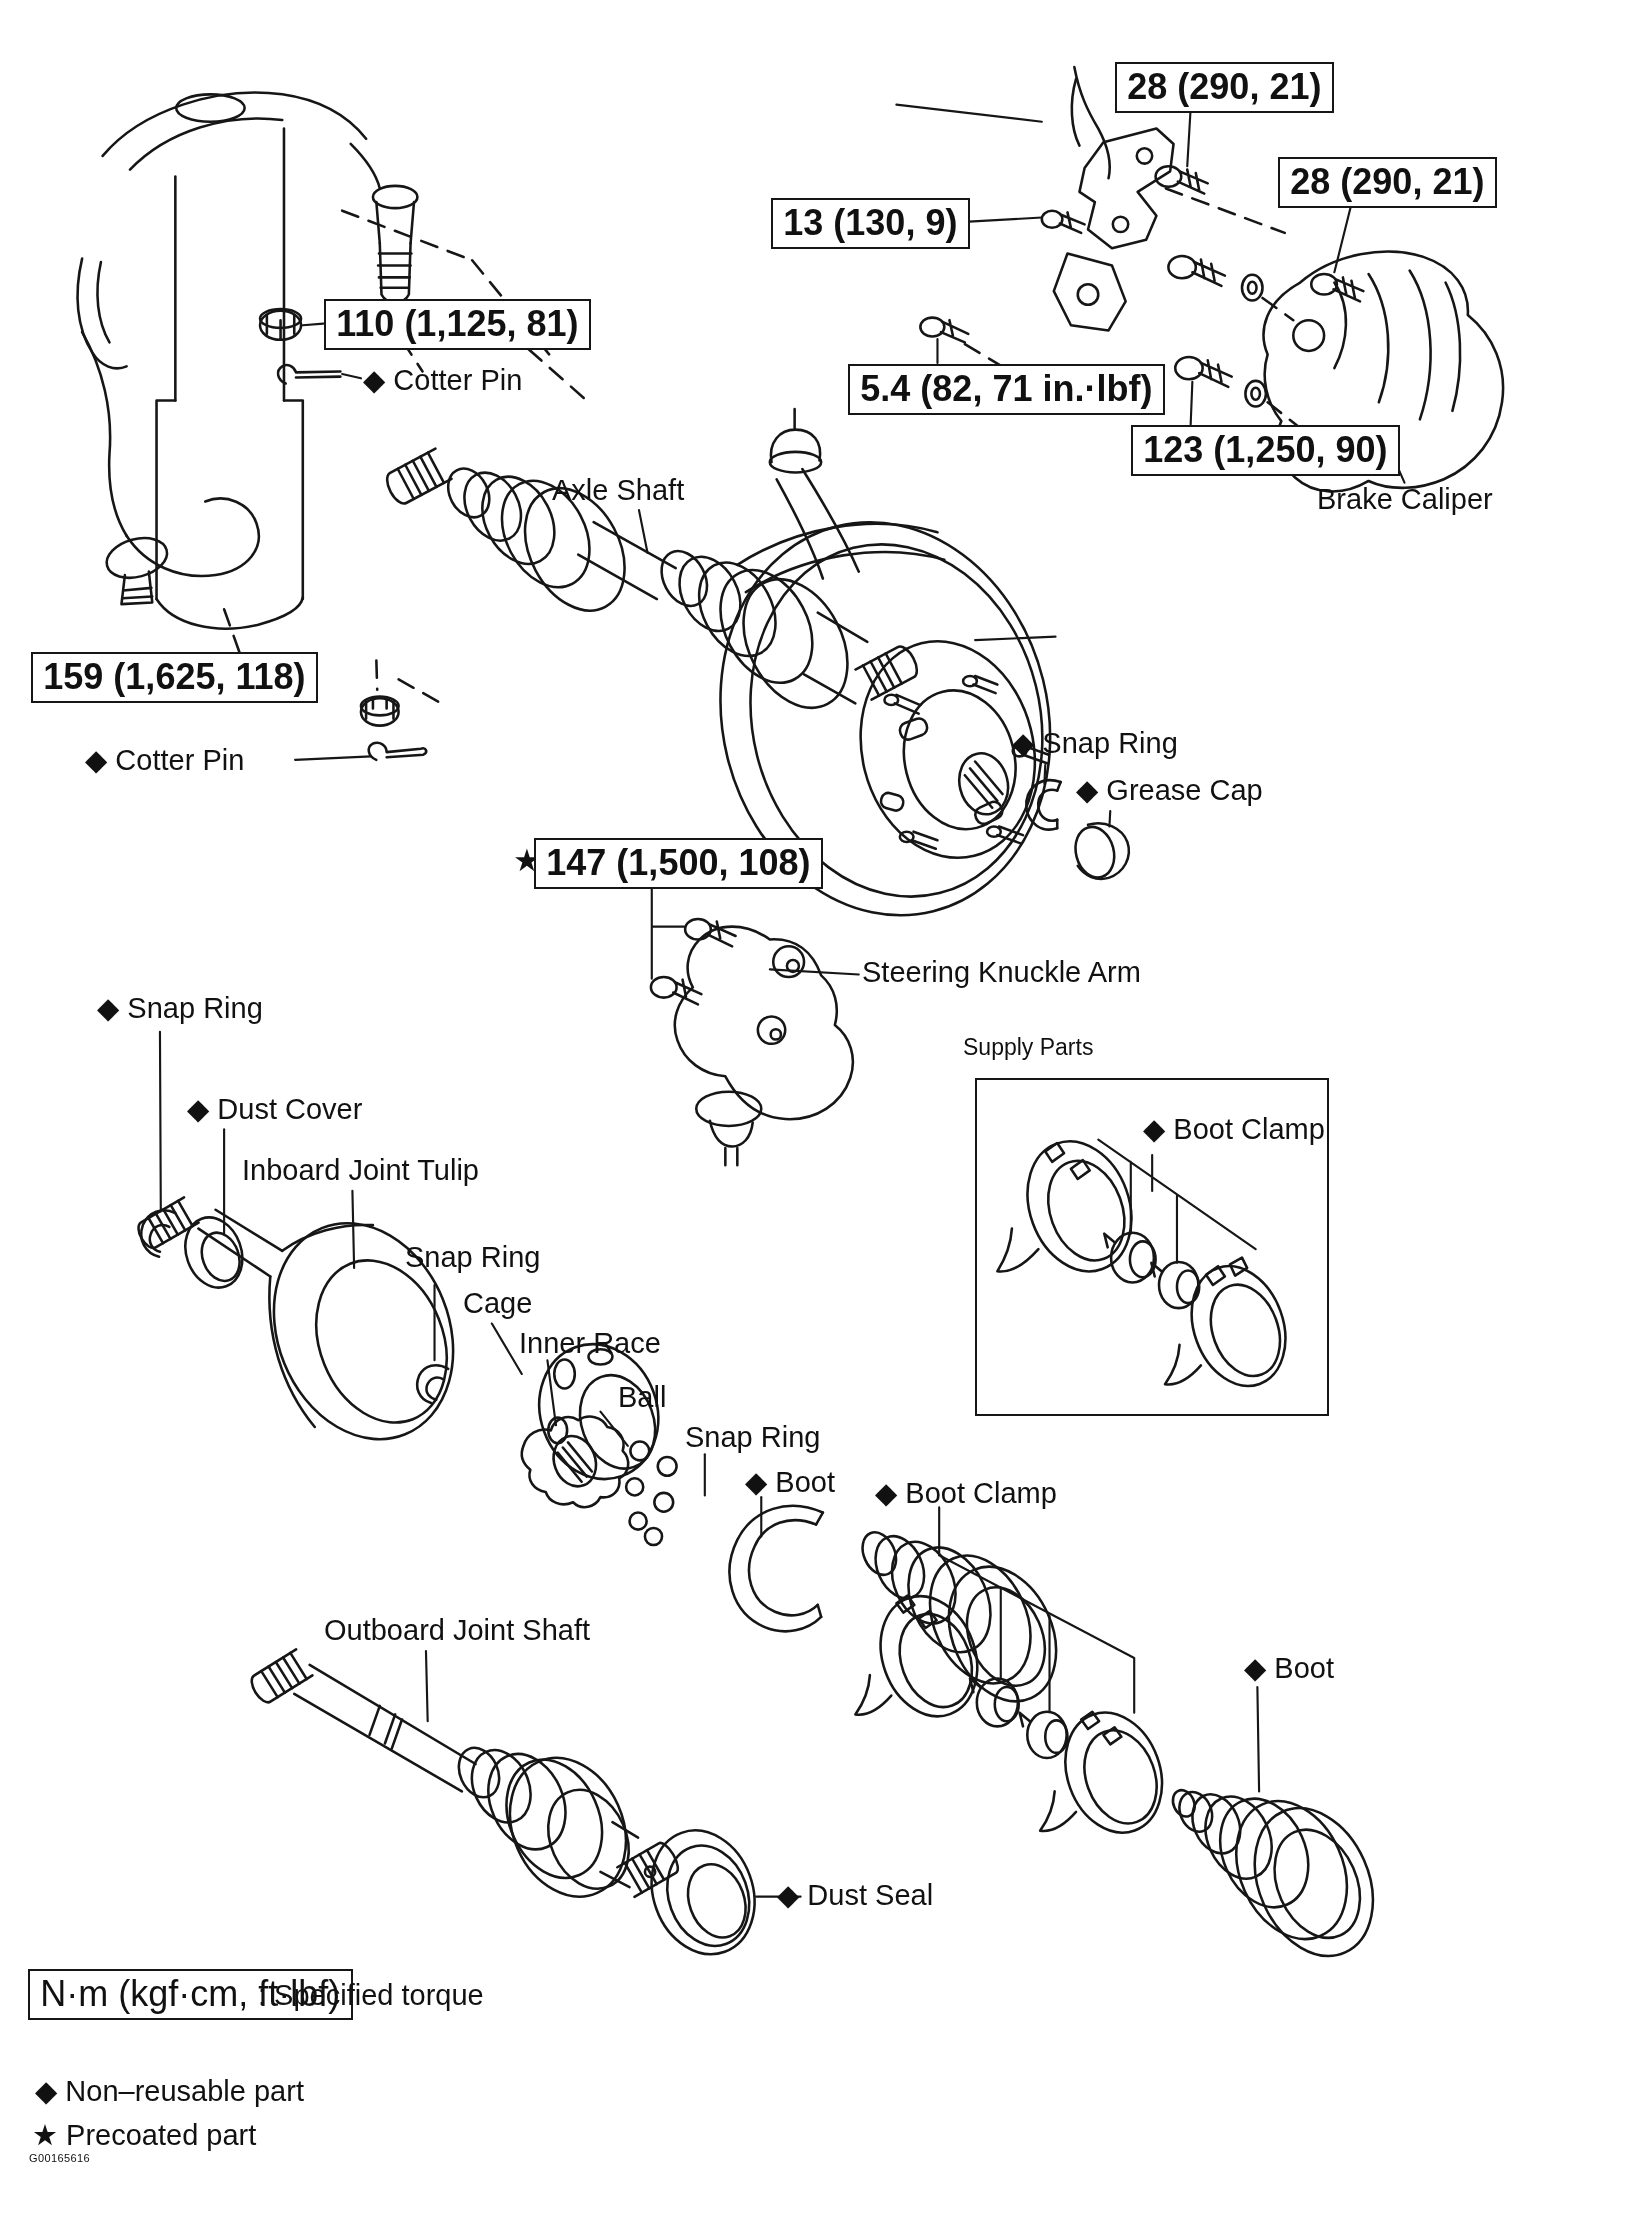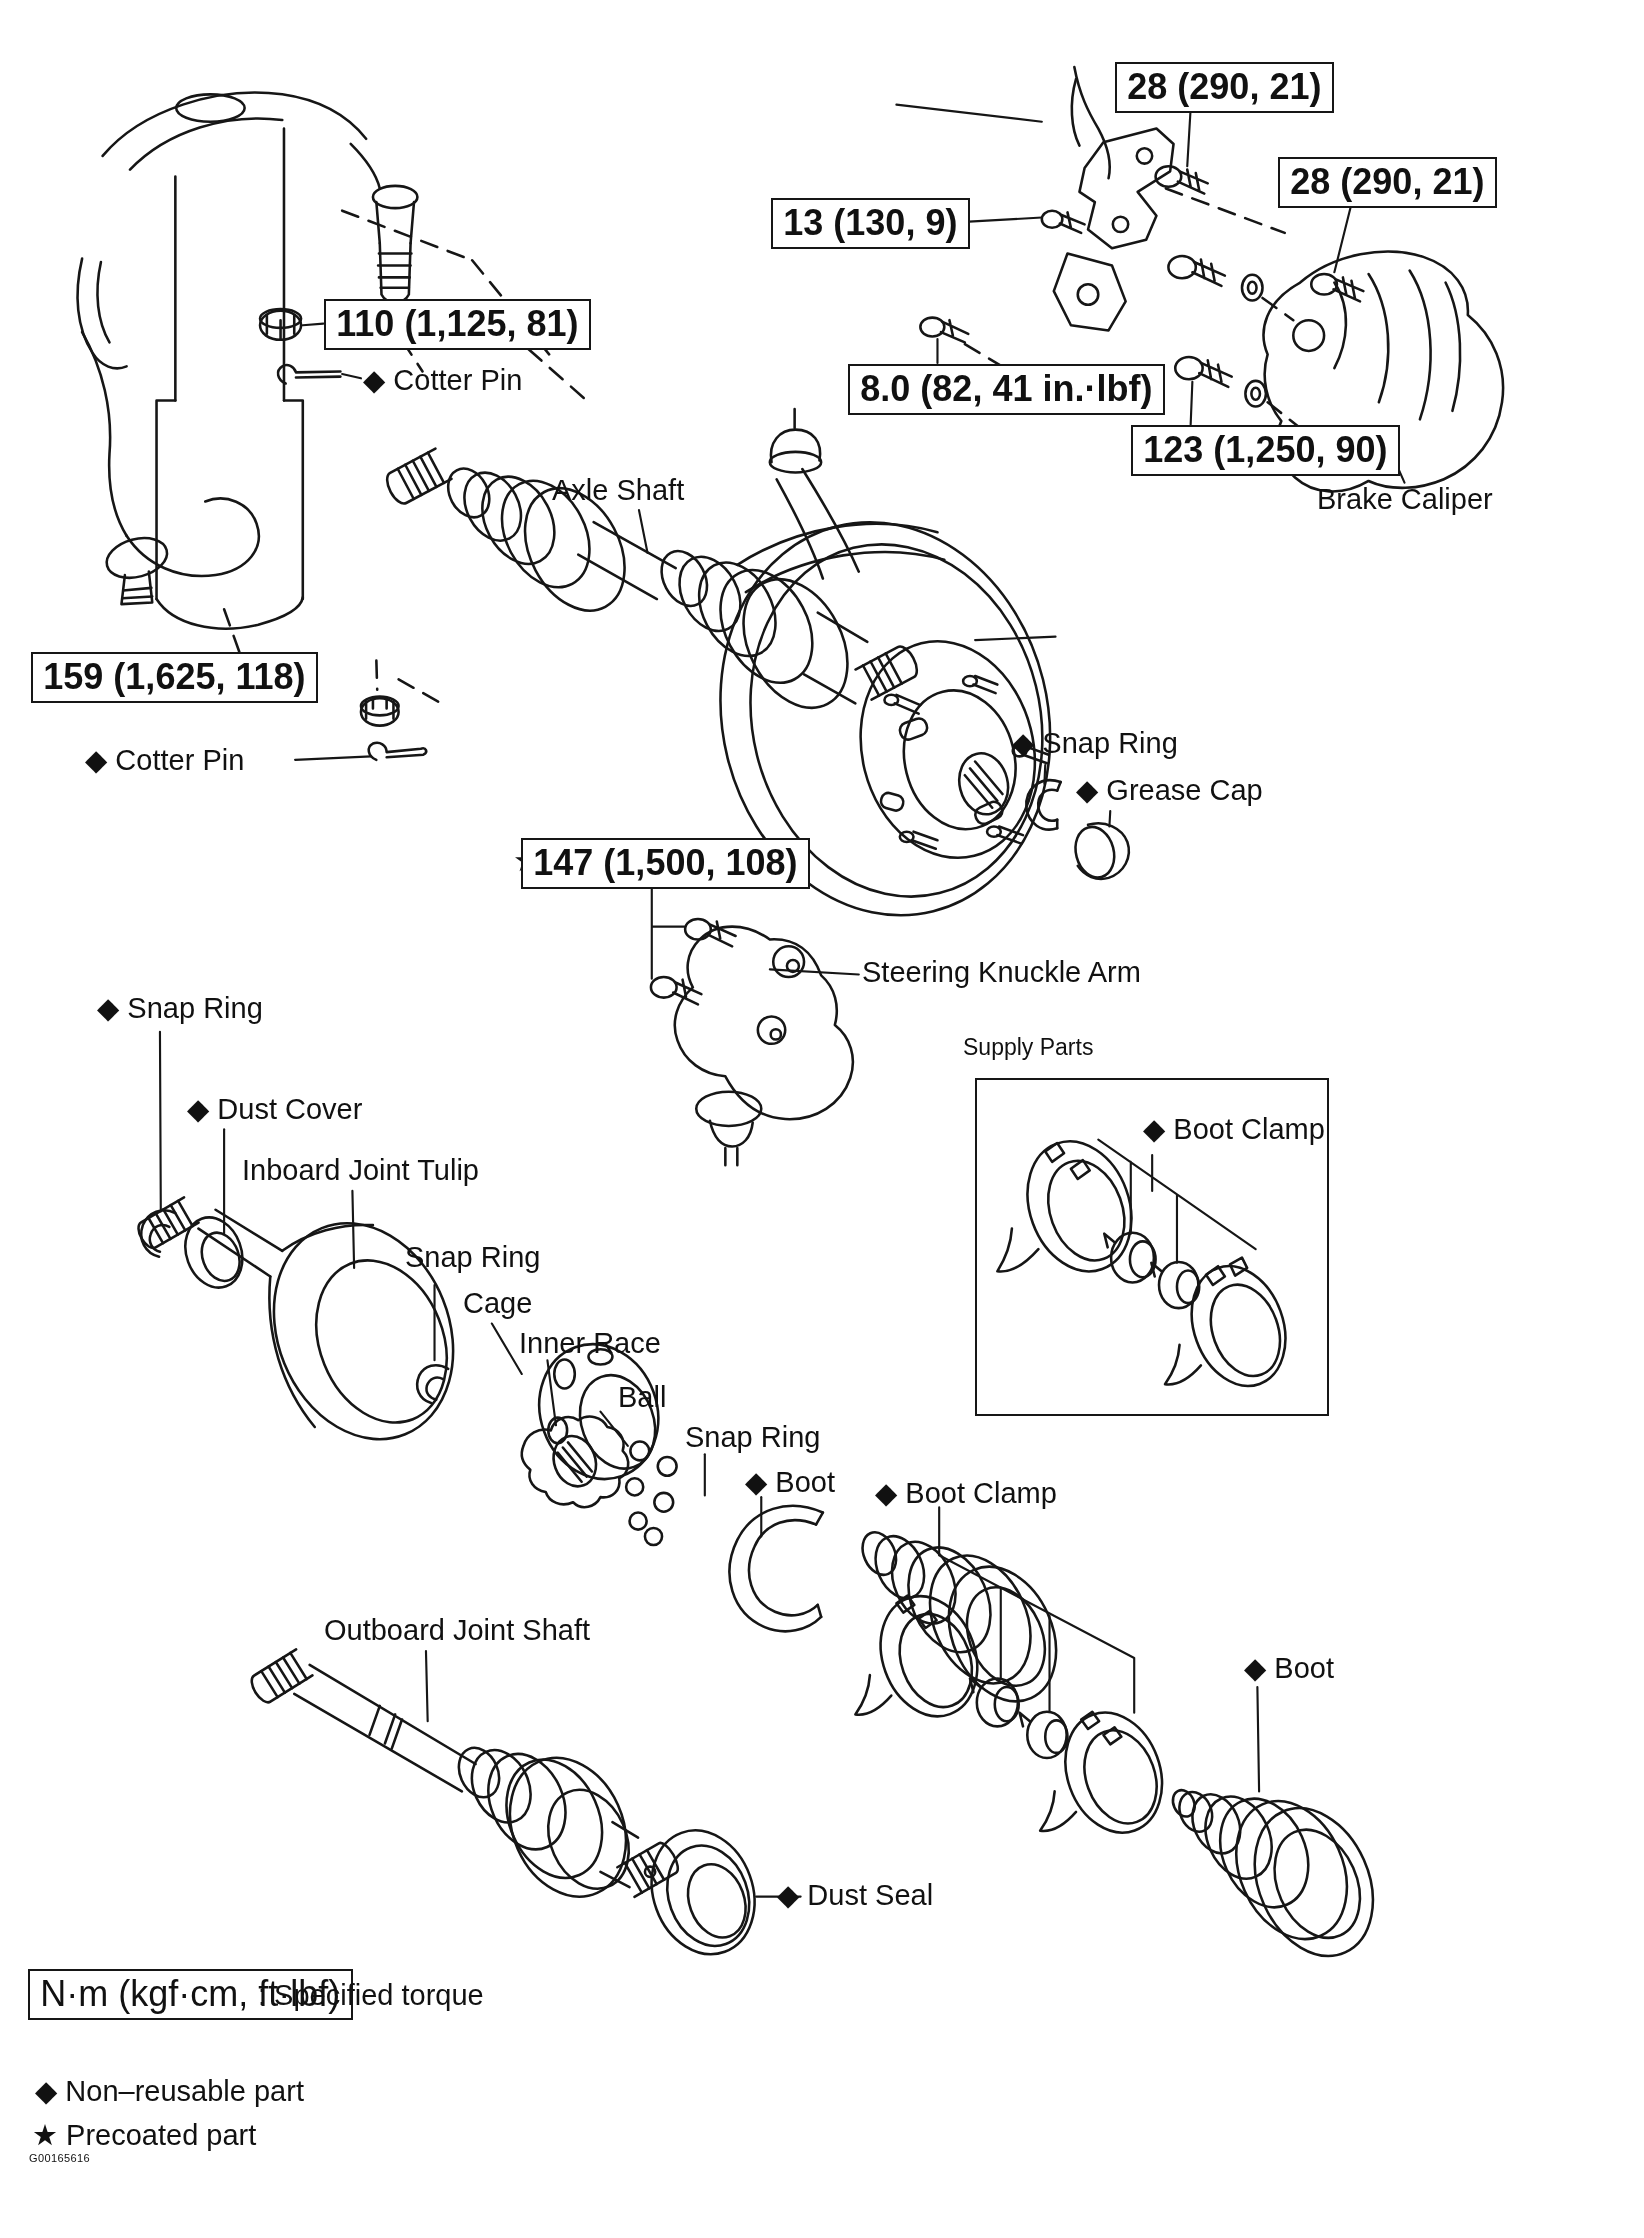--- a/index.html
+++ b/index.html
@@ -388,25 +388,25 @@
   <div class="label" style="left:1244px;top:1651px;">◆ Boot</div>
   <div class="label" style="left:777px;top:1878px;">◆ Dust Seal</div>
 
   <div class="label sup-title" style="left:963px;top:1033px;">Supply Parts</div>
   <div class="label" style="left:1143px;top:1112px;">◆ Boot Clamp</div>
 
   <div class="tbox" style="left:1115px;top:62px;">28 (290, 21)</div>
   <div class="tbox" style="left:1278px;top:157px;">28 (290, 21)</div>
   <div class="tbox" style="left:771px;top:198px;">13 (130, 9)</div>
   <div class="tbox" style="left:324px;top:299px;">110 (1,125, 81)</div>
-  <div class="tbox" style="left:848px;top:364px;">8.0 (82, 41 in.·lbf)</div>
+  <div class="tbox" style="left:848px;top:364px;">5.4 (82, 71 in.·lbf)</div>
   <div class="tbox" style="left:1099px;top:425px;margin-left:32px;">123 (1,250, 90)</div>
   <div class="tbox" style="left:31px;top:652px;">159 (1,625, 118)</div>
   <div class="label star" style="left:513px;top:842px;">★</div>
-  <div class="tbox" style="left:521px;top:838px;">147 (1,500, 108)</div>
+  <div class="tbox" style="left:534px;top:838px;">147 (1,500, 108)</div>
 
   <div class="tbox normal" style="left:28px;top:1969px;">N·m (kgf·cm, ft·lbf)</div>
   <div class="label" style="left:258px;top:1978px;">: Specified torque</div>
   <div class="label" style="left:35px;top:2074px;">◆ Non–reusable part</div>
   <div class="label" style="left:32px;top:2118px;">★ Precoated part</div>
   <div class="code" style="left:29px;top:2152px;">G00165616</div>
 
 </div>
 
 

